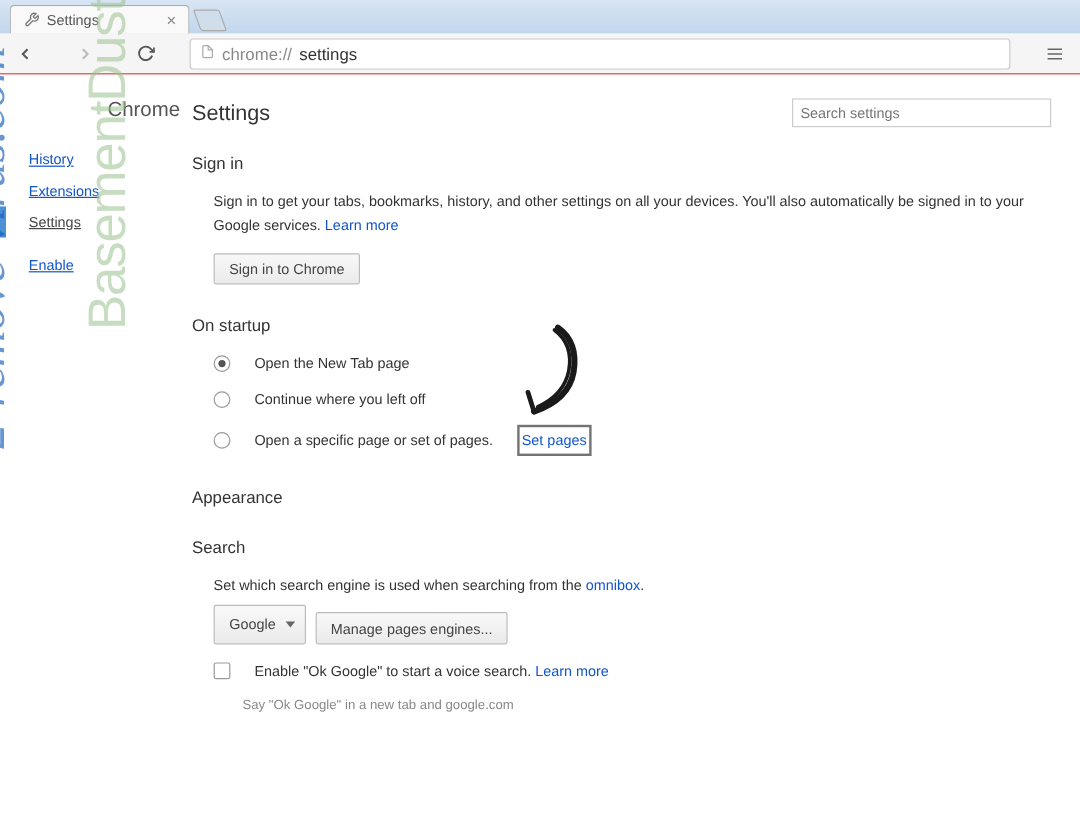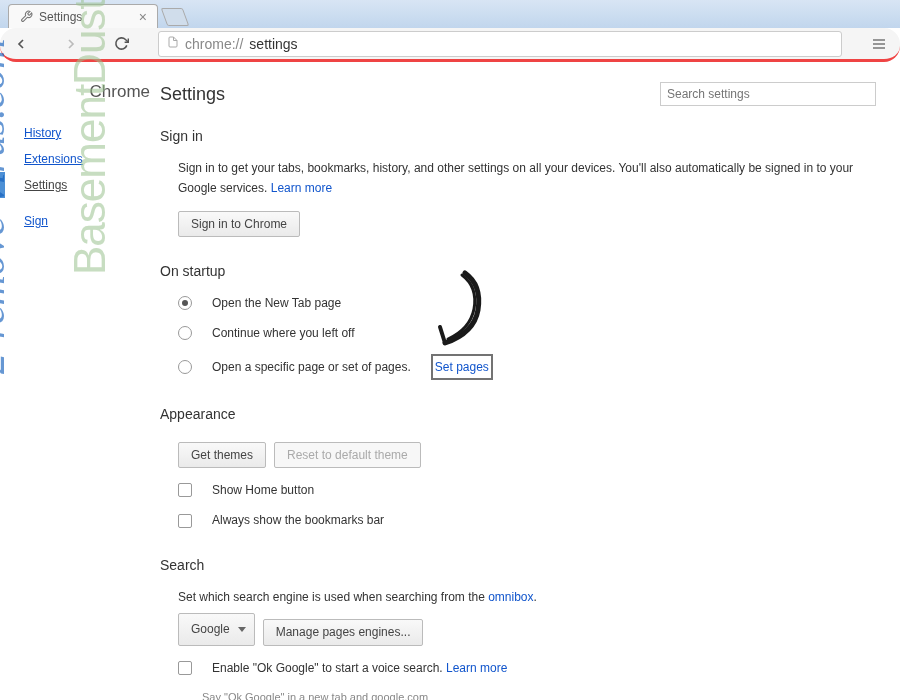--- a/index.html
+++ b/index.html
@@ -58,26 +58,25 @@
       border: 1px solid #aaa;
       margin-left: 6px;
       margin-bottom: 2px;
       transform: skewX(20deg);
       border-radius: 2px;
     }
     
     .toolbar {
       height: 34px;
       background: #f5f5f5;
-      border-bottom: 3px solid #ef4444;
+      border-bottom: 1px solid #ef4444;
       display: flex;
       align-items: center;
       padding: 0 8px;
       gap: 24px;
-      border-radius: 16px;
     }
     .nav-btn {
       width: 26px;
       height: 26px;
       display: flex;
       align-items: center;
       justify-content: center;
       color: #666;
       cursor: pointer;
       border-radius: 2px;
@@ -364,21 +363,21 @@
 </div>
 
 <div class="content">
 
   <div class="sidebar">
     <div class="sidebar-title">Chrome</div>
     <a class="sidebar-item">History</a>
     <a class="sidebar-item">Extensions</a>
     <a class="sidebar-item active">Settings</a>
     <div style="height:10px"></div>
-    <a class="sidebar-item">Sign</a>
+    <a class="sidebar-item">Enable</a>
   </div>
 
   <div class="main">
     <div class="main-header">
       <h1 class="page-title">Settings</h1>
       <input class="search-settings" placeholder="Search settings" style="">
     </div>
 
     <div class="section">
       <h2 class="section-title">Sign in</h2>
@@ -404,35 +403,20 @@
         <div class="radio-row">
           <span class="radio"></span>
           <span>Open a specific page or set of pages. </span>
           <span class="link boxed">Set pages</span>
         </div>
       </div>
     </div>
 
     <div class="section">
       <h2 class="section-title">Appearance</h2>
-      <div class="section-body">
-        <div class="btn-row">
-          <button class="btn">Get themes</button>
-          <button class="btn disabled">Reset to default theme</button>
-        </div>
-        <div style="height:12px"></div>
-        <div class="check-row">
-          <span class="checkbox"></span>
-          <span>Show Home button</span>
-        </div>
-        <div class="check-row">
-          <span class="checkbox"></span>
-          <span>Always show the bookmarks bar</span>
-        </div>
-      </div>
     </div>
 
     <div class="section">
       <h2 class="section-title">Search</h2>
       <div class="section-body">
         <p>
           <span>Set which search engine is used when searching from the </span><span class="link">omnibox</span>.
         </p>
         <div class="btn-row">
           <div class="dropdown-btn">

